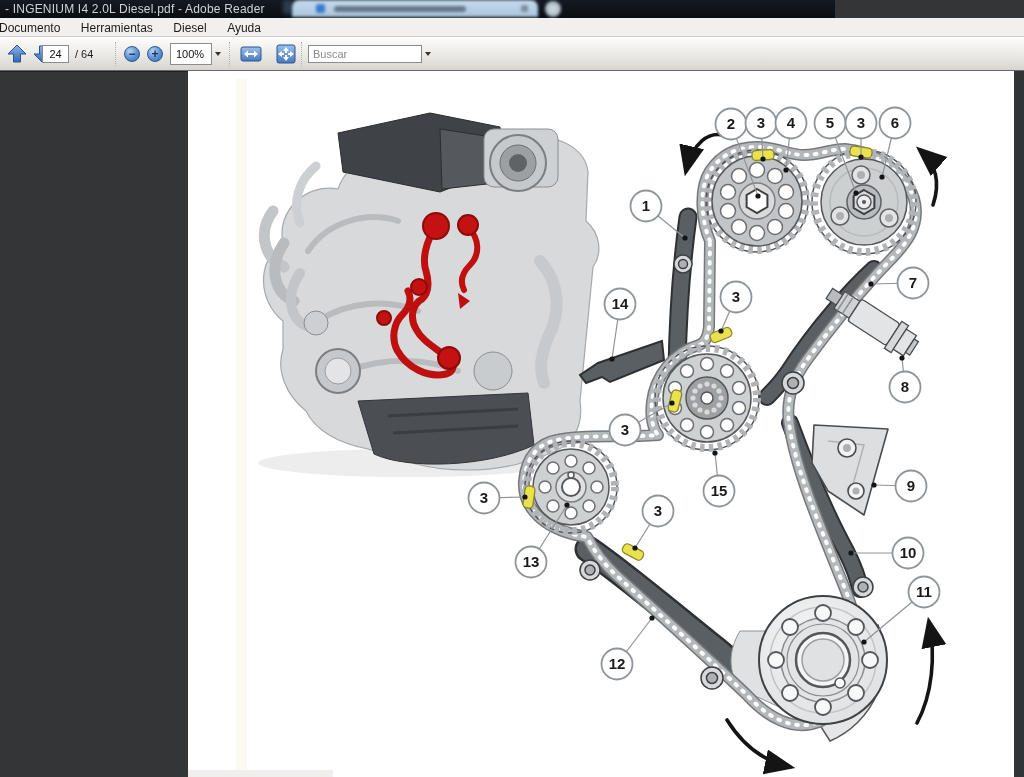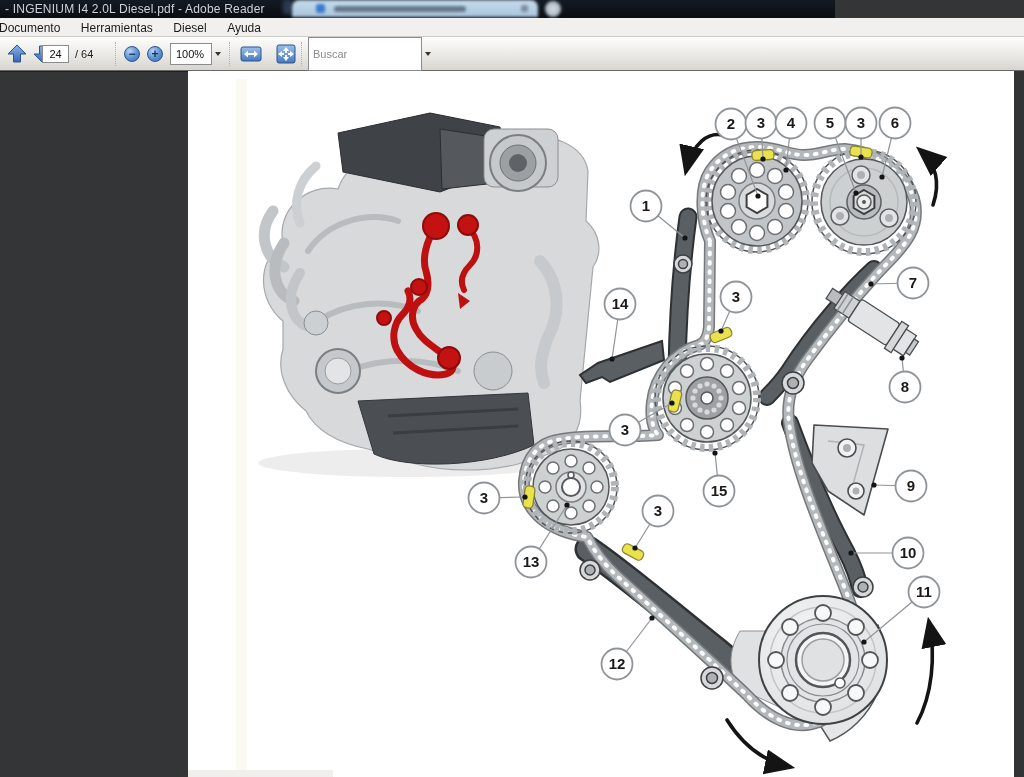--- a/index.html
+++ b/index.html
@@ -42,21 +42,21 @@
     background:radial-gradient(circle at 35% 30%,#b8d4f2,#5a8ed2 55%,#3a6bb4);
     border:1px solid #2c5791;display:flex;align-items:center;justify-content:center;
     color:#10335f;font-size:12px;font-weight:bold;line-height:1;}
   .zoombox{width:42px;height:22px;border:1px solid #8a8d90;background:#fff;font-size:11px;
     color:#111;display:flex;align-items:center;padding-left:5px;}
   .caretbtn{width:12px;height:18px;display:flex;align-items:center;justify-content:center;}
   .caret{width:0;height:0;border-left:3.5px solid transparent;border-right:3.5px solid transparent;
     border-top:4px solid #333;}
   .fitbtn{width:26px;height:24px;display:flex;align-items:center;justify-content:center;}
   .searchbox{width:114px;height:18px;border:1px solid #8a8d90;background:#fff;font-size:11px;
-    color:#333;padding:16px 4px;font-family:"Liberation Sans",sans-serif;}
+    color:#333;padding:0 4px;font-family:"Liberation Sans",sans-serif;}
   .searchbox::placeholder{color:#8a8a8a;opacity:1;}
 
   
   .content{position:absolute;left:0;top:71px;width:1024px;height:706px;background:#343536;}
   .content .pane-left{position:absolute;left:0;top:0;width:188px;height:706px;background:#343536;border-top:1px solid #1e1f20;}
   .content .pane-right{position:absolute;left:1014px;top:0;width:10px;height:706px;background:#323334;}
   .page{position:absolute;left:188px;top:0;width:826px;height:706px;background:#ffffff;}
   .creamband{position:absolute;left:48px;top:8px;width:11px;height:692px;background:#f8f5e3;opacity:.55;}
   .bottomstrip{position:absolute;left:0;bottom:0;width:145px;height:7px;background:#f0efec;}
 </style>

